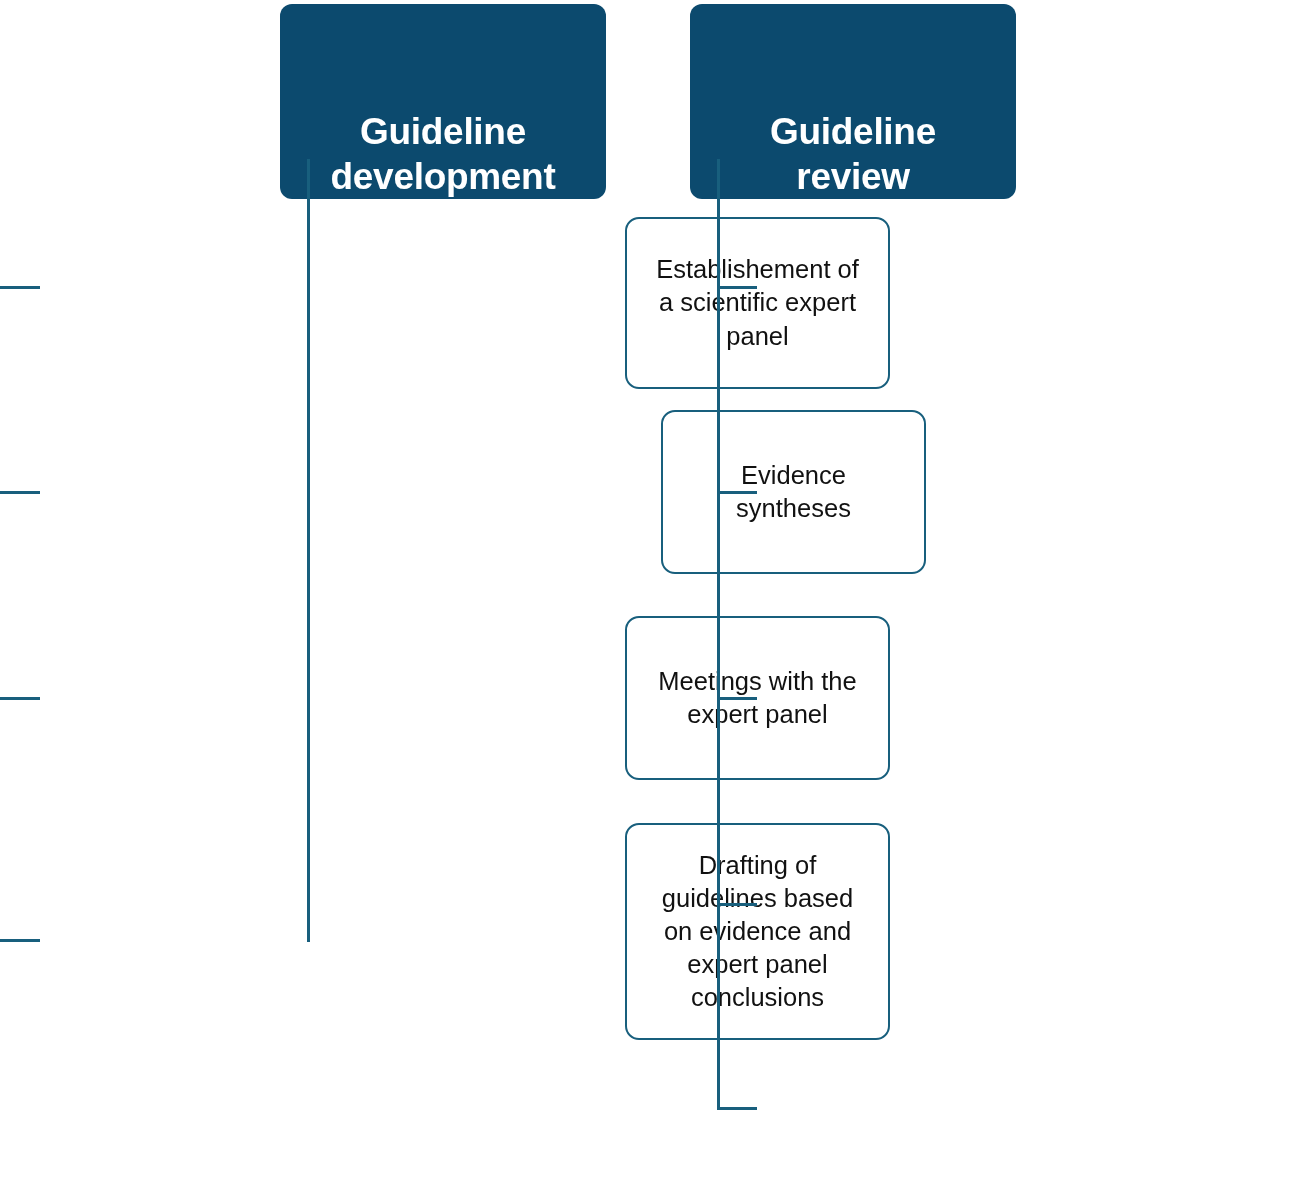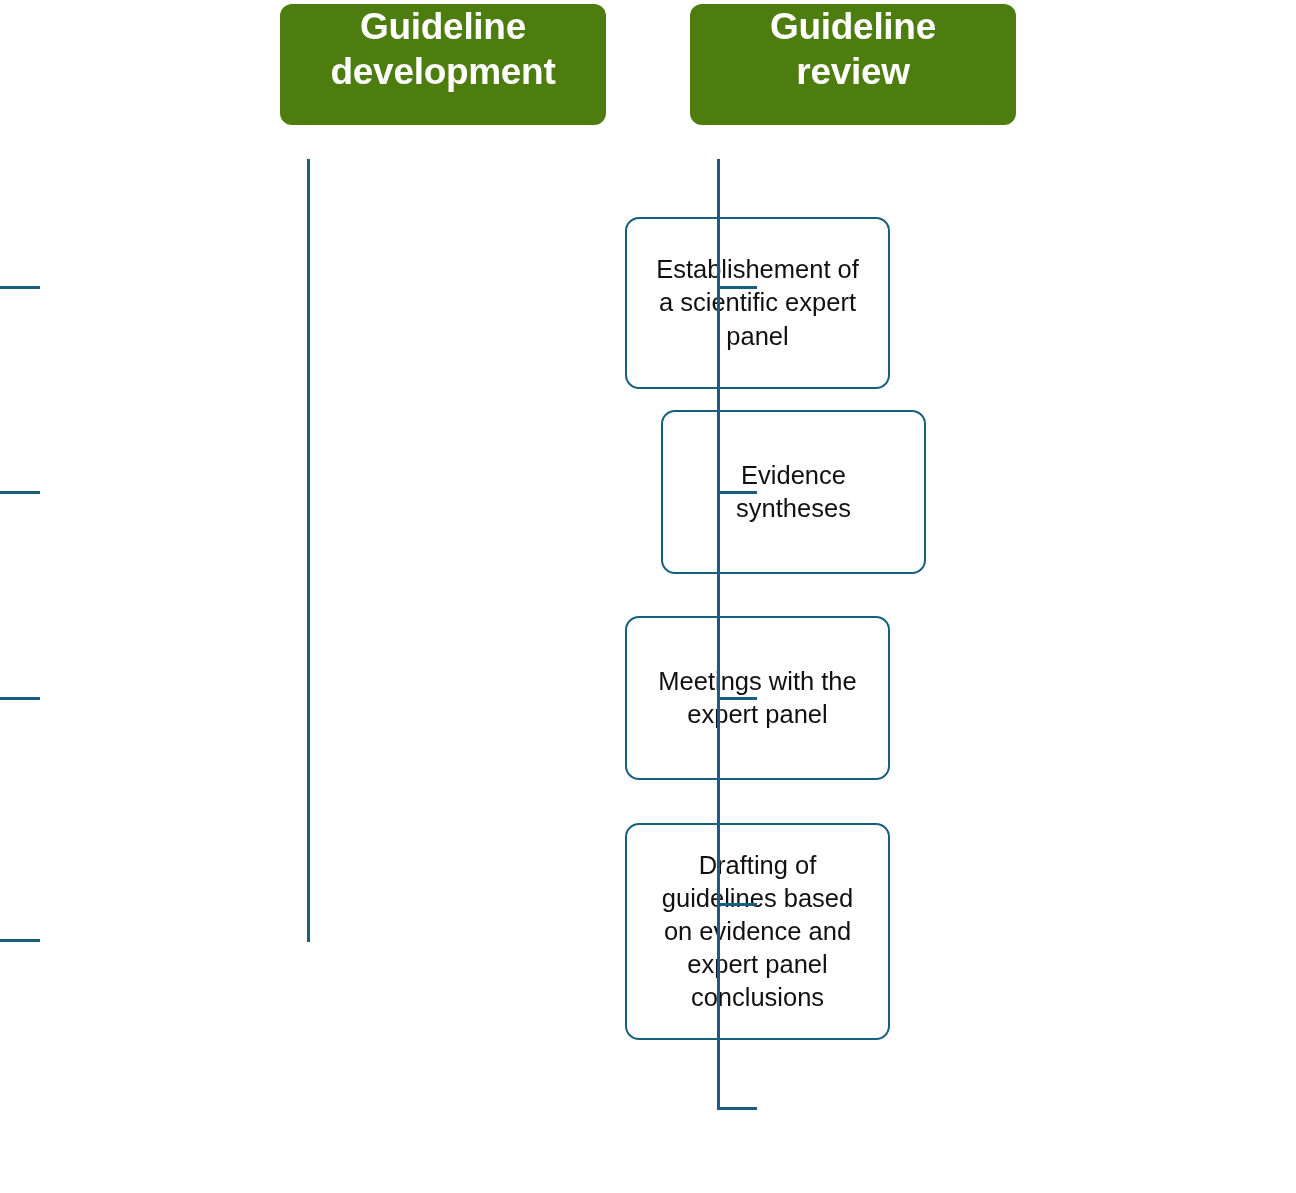--- a/index.html
+++ b/index.html
@@ -27,26 +27,26 @@
     top: 0;
   }
   #column-development { left: 280px; width: 330px; }
   #column-review      { left: 690px; width: 330px; }
 
   
   .header-box {
     position: absolute;
     top: 4px;
     width: 326px;
-    height: 121px;
-    background: #4d7c0f;
+    height: 195px;
+    background: #0c4a6e;
     border-radius: 12px;
     box-sizing: border-box;
     display: flex;
-    align-items: flex-start;
+    align-items: flex-end;
     justify-content: center;
     text-align: center;
   }
   #column-development .header-box { left: 0; }
   #column-review .header-box { left: 0; }
 
   .header-text {
     color: #ffffff;
     font-size: 37px;
     font-weight: bold;

